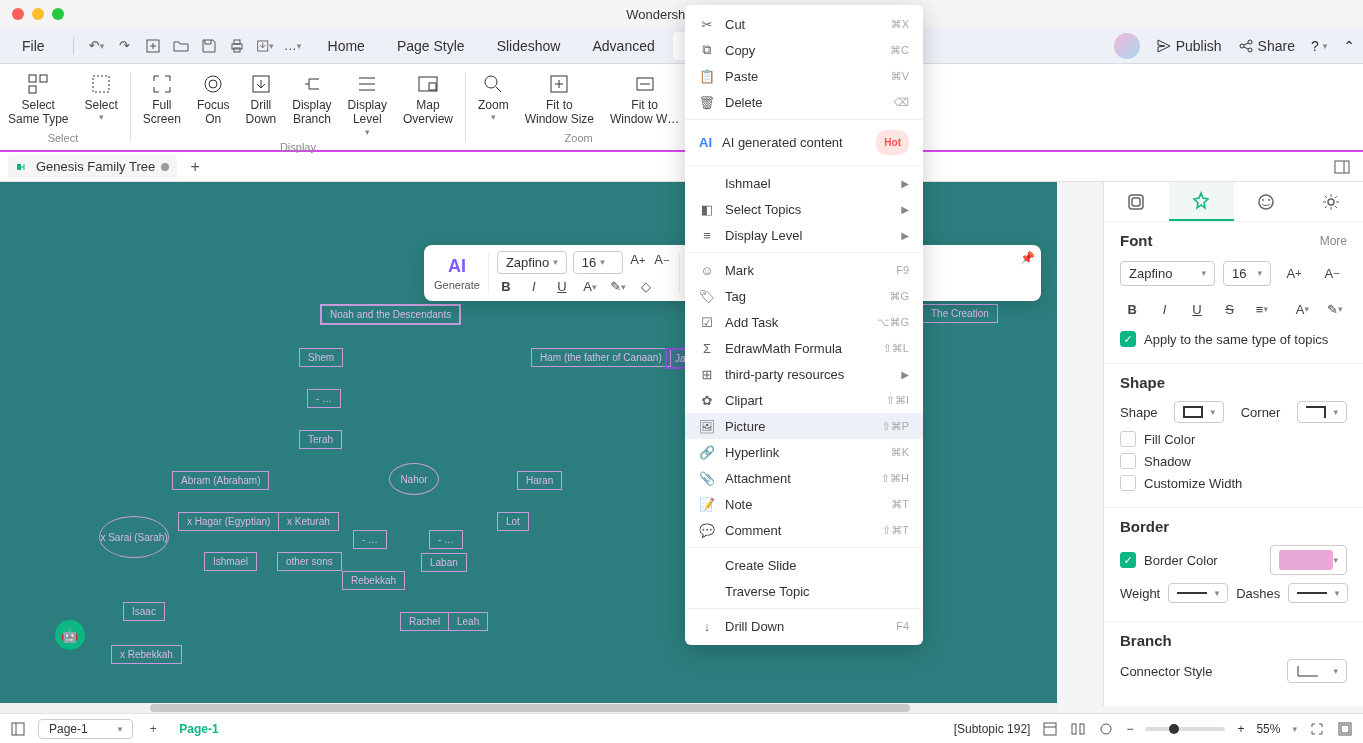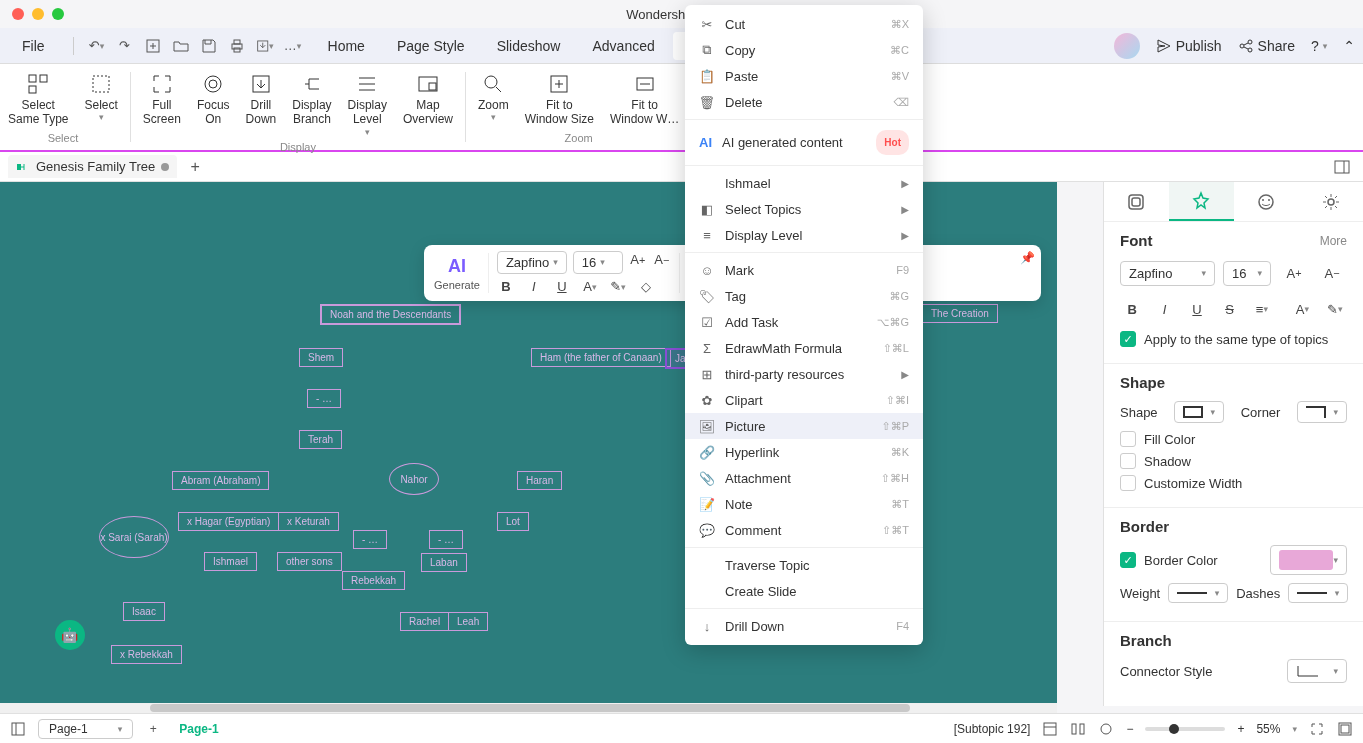--- a/index.html
+++ b/index.html
@@ -496,25 +496,25 @@
       <span class="ctx-sc">⌘T</span>
     </div>
   <div class="ctx-item">
       <span class="ctx-ico">💬</span>
       <span class="ctx-lab">Comment</span>
       <span class="ctx-sc">⇧⌘T</span>
     </div>
   <div class="ctx-sep"></div>
   <div class="ctx-item">
       <span class="ctx-ico"></span>
+      <span class="ctx-lab">Create Slide</span>
+    </div>
+  <div class="ctx-item">
+      <span class="ctx-ico"></span>
       <span class="ctx-lab">Traverse Topic</span>
-    </div>
-  <div class="ctx-item">
-      <span class="ctx-ico"></span>
-      <span class="ctx-lab">Create Slide</span>
     </div>
   <div class="ctx-sep"></div>
   <div class="ctx-item">
       <span class="ctx-ico">↓</span>
       <span class="ctx-lab">Drill Down</span>
       <span class="ctx-sc">F4</span>
     </div>
 </div>
 
 <div class="rpanel">

